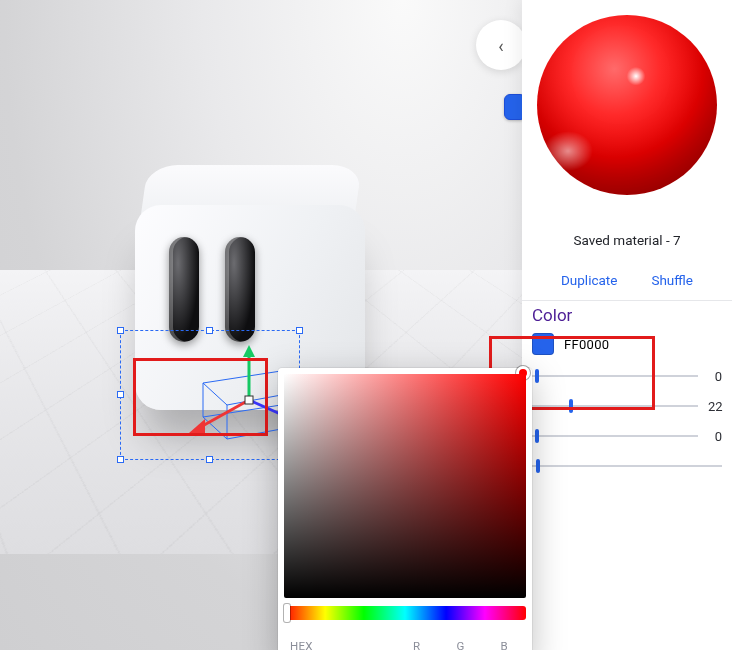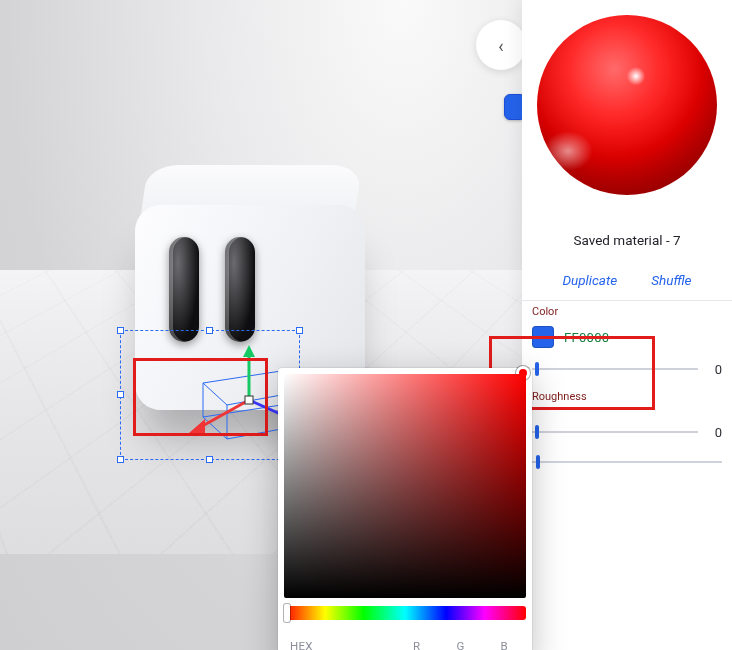--- a/index.html
+++ b/index.html
@@ -95,33 +95,33 @@
     margin-top:-10px;
   }
   .sphere::after{
     content:""; position:absolute; left:6px; bottom:24px; width:50px;height:40px;
     background: radial-gradient(ellipse at center, rgba(255,255,255,.55), rgba(255,255,255,0) 70%);
     border-radius:50%;
   }
 
   .mat-name { text-align:center; font-size: 13.5px; color:#22242a; margin-top: 12px; }
   .mat-actions { display:flex; justify-content:center; gap: 34px; margin-top: 24px; margin-bottom: 12px;}
-  .mat-actions a { color:#2563eb; font-size:13.5px; text-decoration:none; cursor:pointer;font-style:italic; }
+  .mat-actions a { color:#2563eb; font-size:13.5px; text-decoration:none; cursor:pointer; }
 
   .divider { height:1px; background:#e6e7ea; margin: 10px 0 0; }
 
   .section-head { font-size: 13px; font-weight:600; color:#1c1e24; padding: 14px 10px 6px; }
   .prop { padding: 4px 10px 8px; }
-  .prop-label { font-size: 11px; color:#7f1d1d; margin-bottom: 8px; }
+  .prop-label { font-size: 17px; color:#4c1d95; margin-bottom: 8px; }
   .prop-row { display:flex; align-items:center; gap:10px; }
   .swatch {
     width: 22px; height: 22px; border-radius: 4px; background:#2563eb;
     box-shadow: 0 0 0 1px rgba(0,0,0,.18) inset;
   }
-  .hex-text { font-size: 13px; color:#15803d; letter-spacing:.3px; }
+  .hex-text { font-size: 13px; color:#000000; letter-spacing:.3px; }
 
   .slider-row { display:flex; align-items:center; gap:10px; justify-content:space-between; }
   .slider {
     flex:1; height: 18px; position:relative;
   }
   .slider-track { position:absolute; left:0; right:0; top:8px; height:2px; background:#cfd2da; }
   .slider-thumb {
     position:absolute; top:2px; width:4px; height:14px; background:#2563eb; border-radius:2px;
   }
   .slider-val { font-size: 13px; color:#2d2f36; width: 14px; text-align:right; }
@@ -239,21 +239,27 @@
     <div class="slider-row">
       <div class="slider">
         <div class="slider-track"></div>
           <div class="slider-thumb" style="left:2%"></div>
       </div>
       <div class="slider-val">0</div>
     </div>
   </div>
 
   <div class="prop">
-    <div class="prop-label">Roughness</div>
+    <div class="slider-row">
+      <div class="slider">
+        <div class="slider-track"></div>
+          <div class="slider-thumb" style="left:22%"></div>
+      </div>
+      <div class="slider-val">22</div>
+    </div>
   </div>
 
   <div class="prop">
     <div class="slider-row">
       <div class="slider">
         <div class="slider-track"></div>
           <div class="slider-thumb" style="left:2%"></div>
       </div>
       <div class="slider-val">0</div>
     </div>

